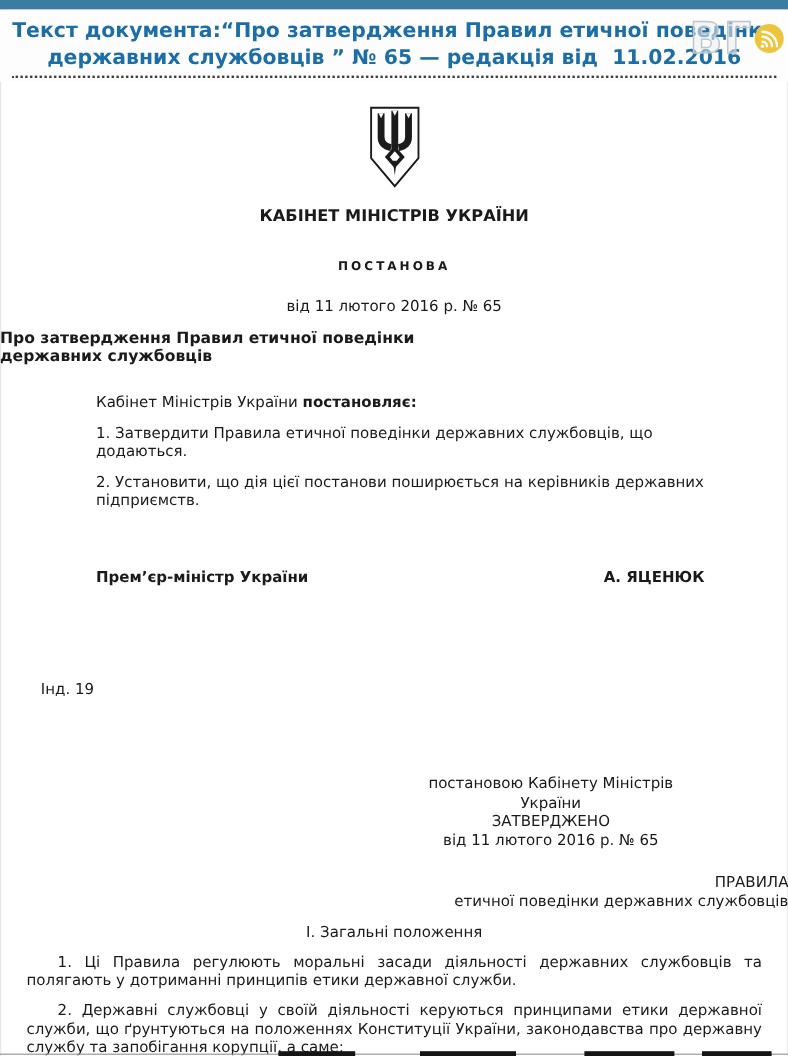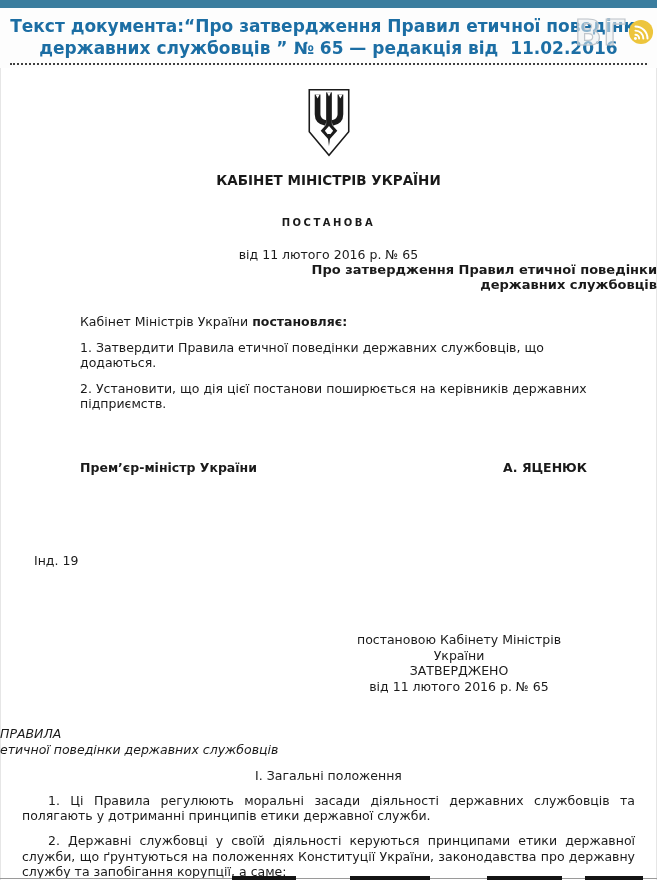--- a/index.html
+++ b/index.html
@@ -29,27 +29,27 @@
   }
   .wm-icon{width:26px;height:26px;margin:0 1px 2px;}
 
   
   .doc{position:relative;font-size:12.5px;line-height:15px;}
   .emblem{display:block;width:54px;height:71px;margin:20px auto 0;}
   .org{margin-top:14px;text-align:center;font-weight:bold;font-size:13.5px;}
   .doc-type{margin-top:27px;text-align:center;font-weight:bold;font-size:10px;letter-spacing:2.5px;}
   .date-line{margin-top:17px;text-align:center;}
   .city{margin-top:13px;text-align:center;}
-  .doc-title{text-align:right;font-weight:bold;font-size:13px;line-height:15px;}
+  .doc-title{margin-top:13px;text-align:left;font-weight:bold;font-size:13px;line-height:15px;}
   .preamble{margin:22px 70px 0 80px;}
   .decree-item{margin:11px 70px 0 80px;}
   .signature-row{display:flex;justify-content:space-between;margin:49px 70px 0 80px;font-weight:bold;}
   .index-note{margin:78px 0 0 34px;}
   .approved{margin:64px 0 0 346px;width:226px;text-align:center;line-height:15.5px;}
-  .rules-title{margin-top:32px;text-align:left;line-height:15.5px;font-style:italic;}
+  .rules-title{margin-top:20px;text-align:right;line-height:15.5px;}
   .section-heading{margin-top:11px;text-align:center;}
   .body-para{margin:10px 22px 0;text-align:justify;text-indent:26px;line-height:15.2px;}
   .b{font-weight:bold;}
 
   
   .bottom-strip{position:absolute;left:0;bottom:0;width:657px;height:4px;}
   .bottom-strip .hairline{position:absolute;left:0;right:0;bottom:1px;height:1px;background:#9a9a9a;}
   .bottom-strip .seg{position:absolute;bottom:0;height:4px;background:#141414;}
   .seg1{left:232px;width:64px;}
   .seg2{left:350px;width:80px;}

